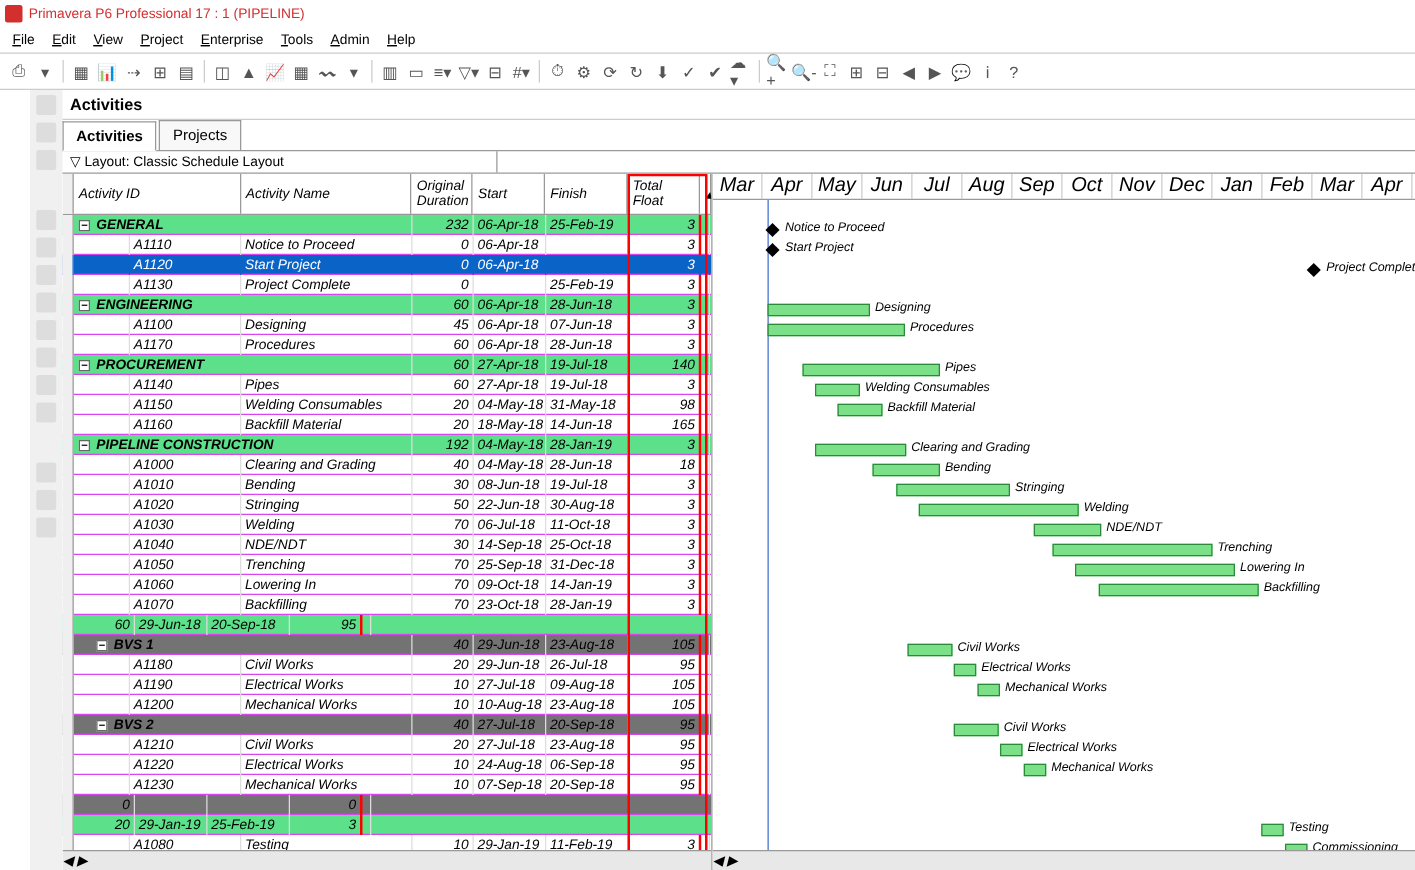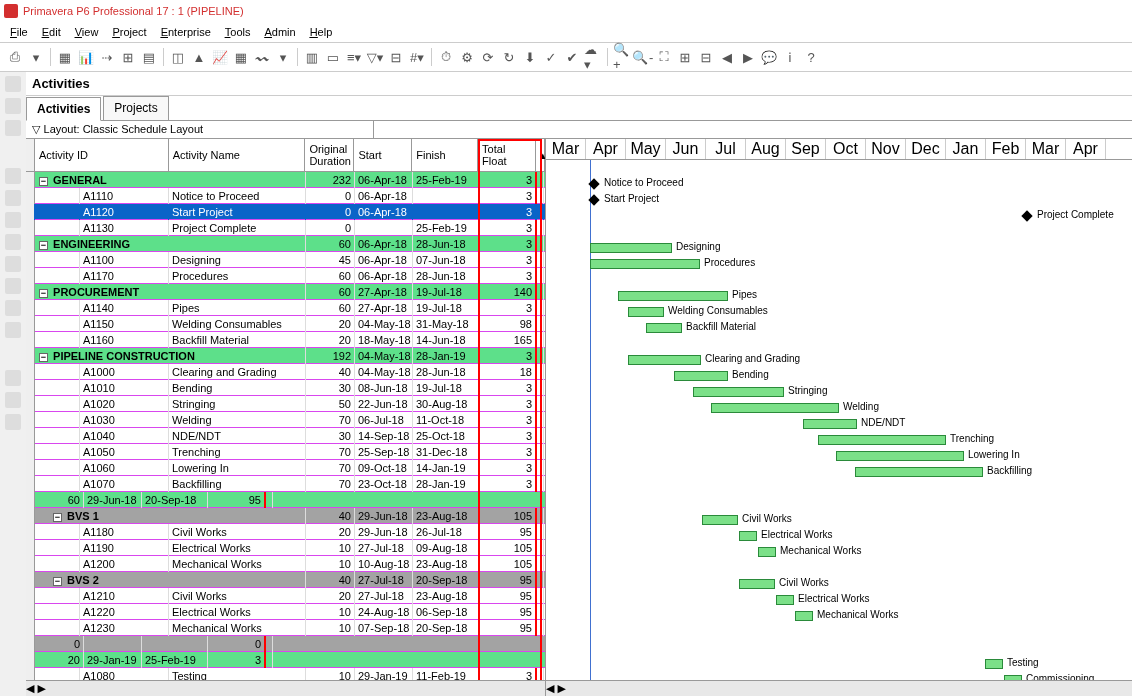--- a/index.html
+++ b/index.html
@@ -5,48 +5,48 @@
 * { margin: 0; padding: 0; box-sizing: border-box; font-family: Tahoma, sans-serif; font-size: 11px; }
 body { background: #fff; overflow: hidden; width: 1132px; height: 696px; user-select: none; }
 .title-bar { height: 22px; display: flex; align-items: center; padding: 0 4px; color: #d32f2f; }
 .app-icon { width: 14px; height: 14px; background: #d32f2f; margin-right: 5px; border-radius: 2px; }
 .menu-bar { height: 20px; display: flex; align-items: center; padding: 0 10px; gap: 14px; color: #000; }
 .menu-bar span { text-decoration: underline; text-decoration-color: transparent; }
 .menu-bar span::first-letter { text-decoration: underline; }
 .toolbar { height: 30px; border-top: 1px solid #ccc; border-bottom: 1px solid #ccc; display: flex; align-items: center; padding: 0 6px; gap: 3px; }
 .tb-icon { width: 18px; height: 18px; display: flex; align-items: center; justify-content: center; font-size: 13px; color: #555; }
 .tb-sep { width: 1px; height: 18px; background: #ccc; margin: 0 2px; }
-.main-row { display: flex; height: calc(100% - 72px); }
+.main-row { display: flex; height: calc(100% - 72px); margin-left: 24px; }
 .left-tools { width: 26px; background: #f0f0f0; display: flex; flex-direction: column; gap: 6px; padding-top: 4px; align-items: center; }
 .lt-icon { width: 16px; height: 16px; background: #ddd; border-radius: 2px; }
 .content { flex: 1; display: flex; flex-direction: column; }
 .panel-title { font-weight: bold; padding: 4px 6px; font-size: 13px; border-bottom: 1px solid #ccc; }
 .tab-row { display: flex; border-bottom: 1px solid #999; }
 .tab { padding: 4px 10px; border: 1px solid #999; border-bottom: none; margin-right: 2px; background: #f8f8f8; font-size: 12px; }
 .tab.active { font-weight: bold; background: #fff; border-bottom: 1px solid #fff; position: relative; top: 1px; }
 .layout-row { display: flex; border-bottom: 1px solid #999; }
 .layout-row > div { padding: 2px 6px; border-right: 1px solid #999; }
-.grid-wrap { display: flex; flex: 1; overflow: hidden; }
+.grid-wrap { display: flex; flex: 1; overflow: hidden; font-style: italic; }
 .table-side { width: 520px; border-right: 1px solid #999; overflow: hidden; position: relative; }
 .gantt-side { flex: 1; overflow: hidden; position: relative; }
 .th-row { display: flex; border-bottom: 1px solid #999; background: #fff; }
 .th { border-right: 1px solid #999; padding: 2px 4px; height: 32px; display: flex; align-items: center; font-size: 11px; }
 .row { display: flex; height: 16px; border-bottom: 1px solid #d946ef; align-items: center; }
 .cell { border-right: 1px solid #ddd; padding: 0 3px; height: 16px; line-height: 16px; overflow: hidden; white-space: nowrap; font-size: 11px; }
 .c-gutter { width: 9px; background: #efefef; border-right: 1px solid #999; }
 .c-exp { width: 45px; }
 .c-id { width: 89px; }
 .c-name { width: 137px; }
 .c-dur { width: 49px; text-align: right; }
 .c-start { width: 58px; }
 .c-finish { width: 66px; }
 .c-float { width: 58px; text-align: right; border-right: 2px solid red; }
 .c-sel { width: 7px; }
 .grp-green { background: #5de08a; }
-.grp-yellow { background: #a3a3a3; }
+.grp-yellow { background: #737373; }
 .row.sel { background: #0a64c8; color: #fff; }
 .row.sel .cell { border-right-color: #0a64c8; }
 .minus { display: inline-block; width: 9px; height: 9px; border: 1px solid #666; text-align: center; line-height: 7px; font-size: 9px; margin-right: 2px; background: #fff; color: #000; }
 .red-box { position: absolute; border: 2px solid red; pointer-events: none; }
 .gantt-header { border-bottom: 1px solid #999; }
 .gh-year { text-align: center; border-bottom: 1px solid #999; padding: 1px 0; }
 .gh-months { display: flex; }
 .gh-m { width: 40px; border-right: 1px solid #ccc; text-align: center; padding: 1px 0; font-size: 16px; }
 .gantt-body { position: relative; }
 .gantt-row { height: 16px; position: relative; border-bottom: 1px solid transparent; }

